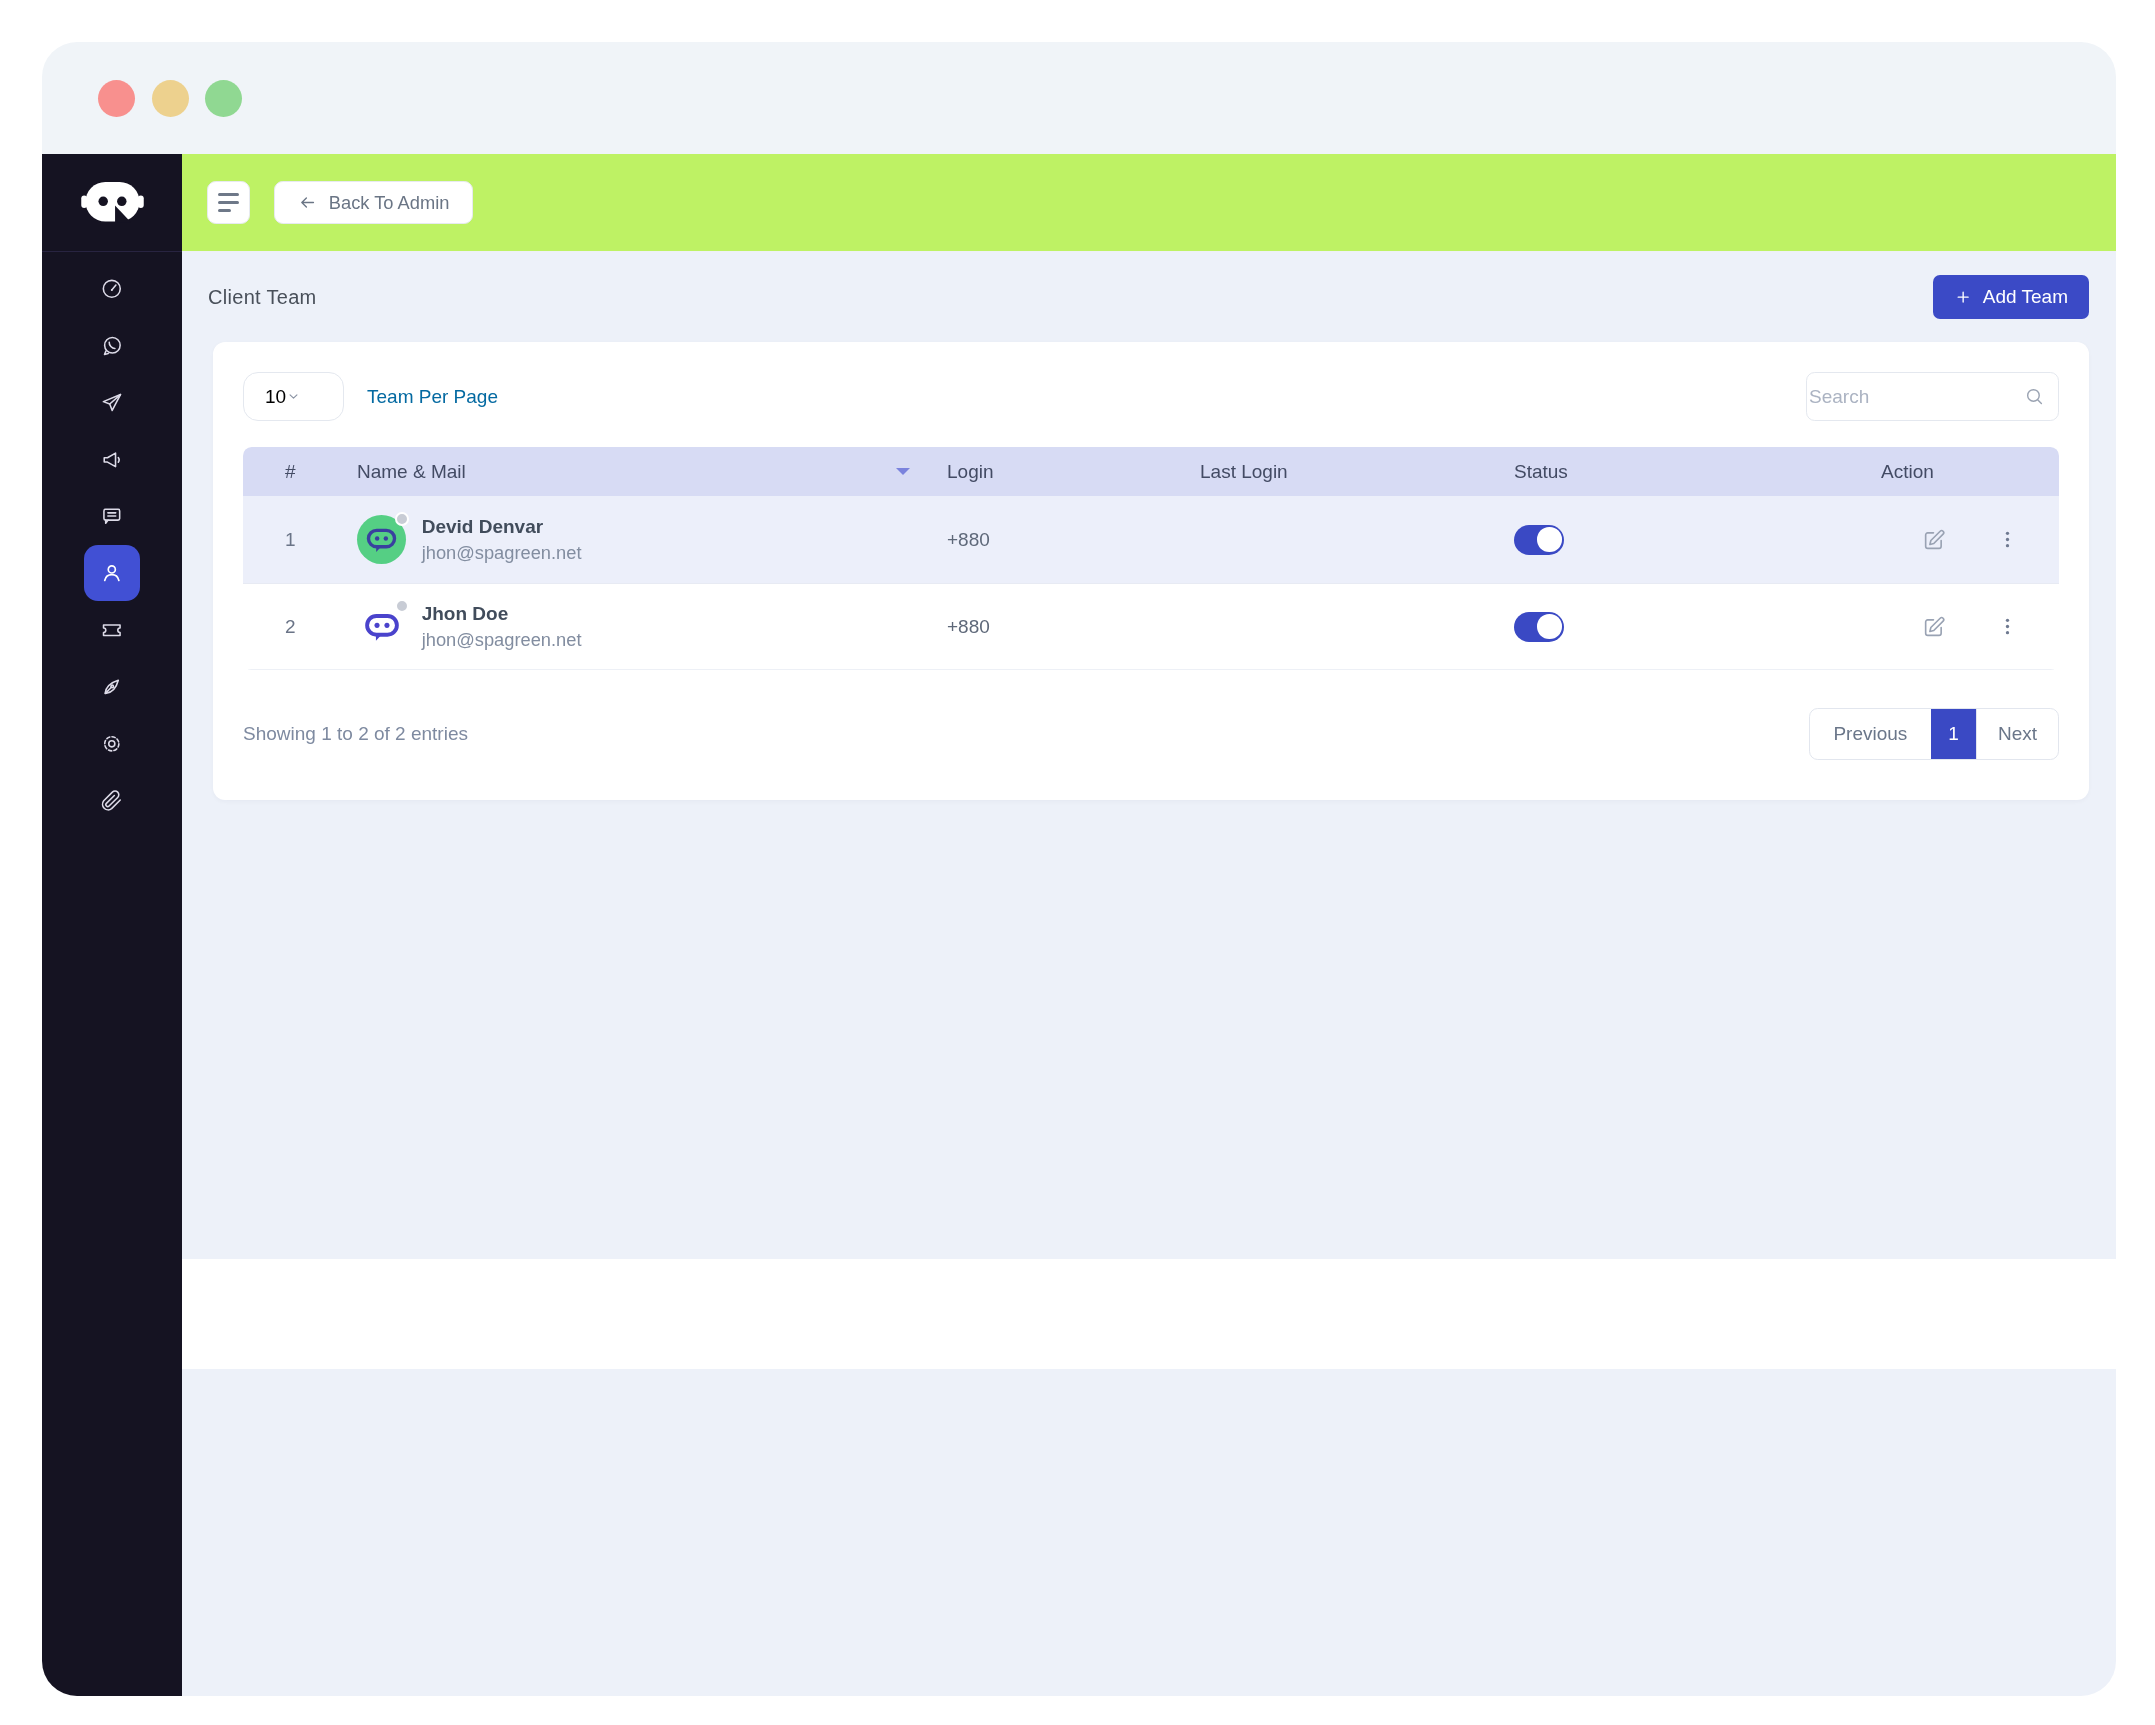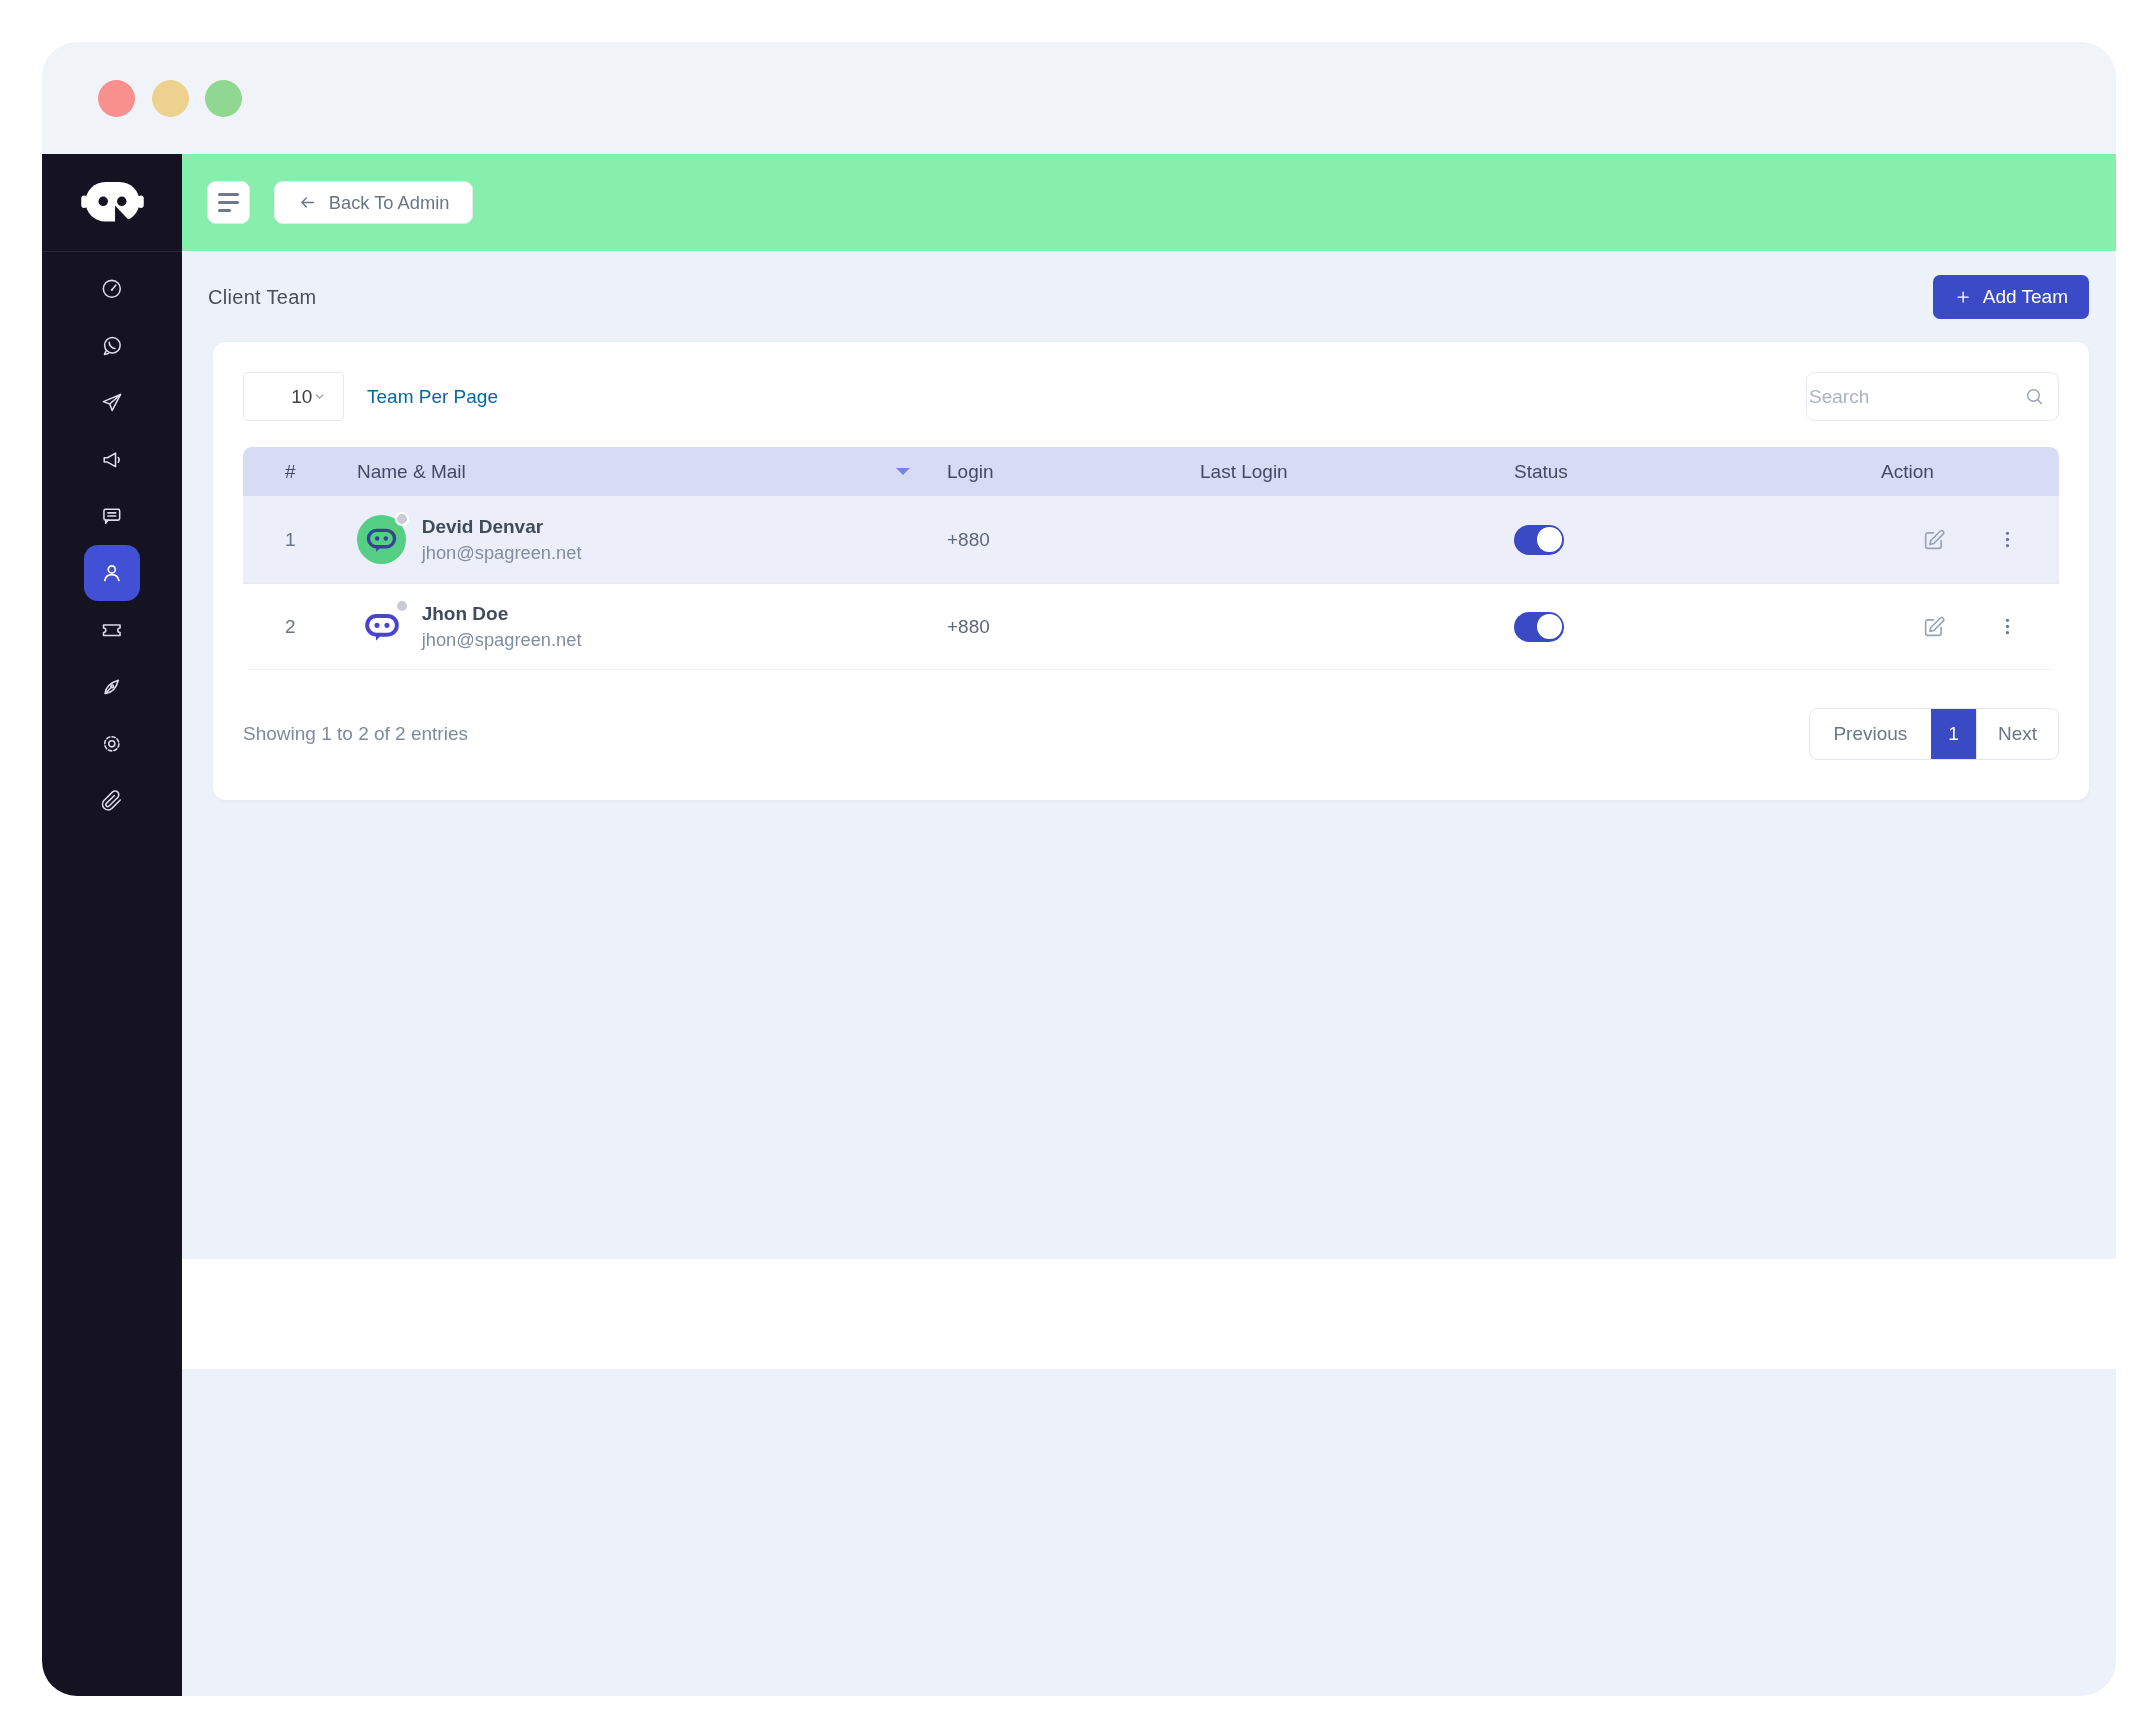--- a/index.html
+++ b/index.html
@@ -23,21 +23,21 @@
     border-bottom:0.9px solid #282441; }
   .logo-box svg { width:65px; height:44px; color:#ffffff; }
   .nav { padding-top:8.7px; display:flex; flex-direction:column; align-items:center; }
   .nav-item { width:56px; height:56px; margin-bottom:0.9px; border-radius:14px;
     display:flex; align-items:center; justify-content:center; color:#DCDAE7; cursor:pointer; }
   .nav-item svg { width:23.6px; height:23.6px; }
   .nav-item.active { background:#4150D4; color:#ffffff; }
 
   
   .rightcol { width:1935px; display:flex; flex-direction:column; }
-  .topbar { height:98px; background:#86efac; display:flex; align-items:center;
+  .topbar { height:98px; background:#bef264; display:flex; align-items:center;
     padding:0 44px 0 25px; border-bottom:0.9px solid #EEF1F5; }
   .icon-btn { width:43px; height:43px; border:0.9px solid #E7EAF0; border-radius:8.7px;
     background:#fff; display:flex; align-items:center; justify-content:center; cursor:pointer; }
   .burger { display:flex; flex-direction:column; gap:5.2px; align-items:flex-start; }
   .burger i { display:block; height:2.6px; background:#6E7888; border-radius:1.7px; }
   .burger i:nth-child(1){ width:21px; } .burger i:nth-child(2){ width:21px; } .burger i:nth-child(3){ width:13px; }
   .back-btn { margin-left:23.6px; height:43px; padding:0 23px; border:0.9px solid #E7EAF0; border-radius:8.7px;
     background:#fff; display:flex; align-items:center; gap:12.2px; color:#6A7585; font-size:18.3px; cursor:pointer; }
   .back-btn svg { width:19px; height:19px; color:#6A7585; }
   .topbar-right { margin-left:auto; display:flex; align-items:center; }
@@ -64,23 +64,23 @@
   .page-head { margin:23px 27px 0 26px; display:flex; align-items:center; justify-content:space-between; }
   .page-title { font-size:20px; font-weight:500; color:#49505A; letter-spacing:0.3px; }
   .add-btn { height:44px; padding:0 21px; background:#3B4AC6; color:#fff; border:none; border-radius:7px;
     font-size:19px; font-family:inherit; display:flex; align-items:center; gap:10.5px; cursor:pointer; }
   .add-btn svg { width:18.3px; height:18.3px; color:#fff; }
 
   
   .card { margin:23px 27px 0 31px; background:#ffffff; border-radius:12.2px;
     padding:30px 30px 40px 30px; box-shadow:0 1.7px 4.4px rgba(25,30,70,.03); }
   .controls { display:flex; align-items:center; }
-  .pp-select { width:101px; height:49px; border:0.9px solid #E4E8EF; border-radius:5px; background:#fff;
-    display:flex; align-items:center; justify-content:flex-end; padding:0 15.7px 0 21px;
-    font-size:19px; color:#404040; cursor:pointer; }
+  .pp-select { width:101px; height:49px; border:0.9px solid #E4E8EF; border-radius:15px; background:#fff;
+    display:flex; align-items:center; justify-content:flex-start; padding:0 15.7px 0 21px;
+    font-size:19px; color:#000000; cursor:pointer; }
   .pp-label { margin-left:23px; font-size:19px; color:#0369a1; }
   .search-box { margin-left:auto; position:relative; width:253px; height:49px; }
   .search-box input { width:100%; height:100%; border:0.9px solid #E4E8EF; border-radius:8.7px;
     padding:0 45px 0 2px; font-size:19px; color:#5A6477; font-family:inherit; outline:none; }
   .search-box input::placeholder { color:#ABB3C2; }
   .search-box svg { position:absolute; right:14px; top:14px; width:21px; height:21px; color:#9AA3B2; }
 
   
   .table { margin-top:26px; border-radius:8.7px; overflow:hidden; }
   .tr { display:grid; grid-template-columns:114px 590px 253px 314px 367px 1fr; align-items:center; }

